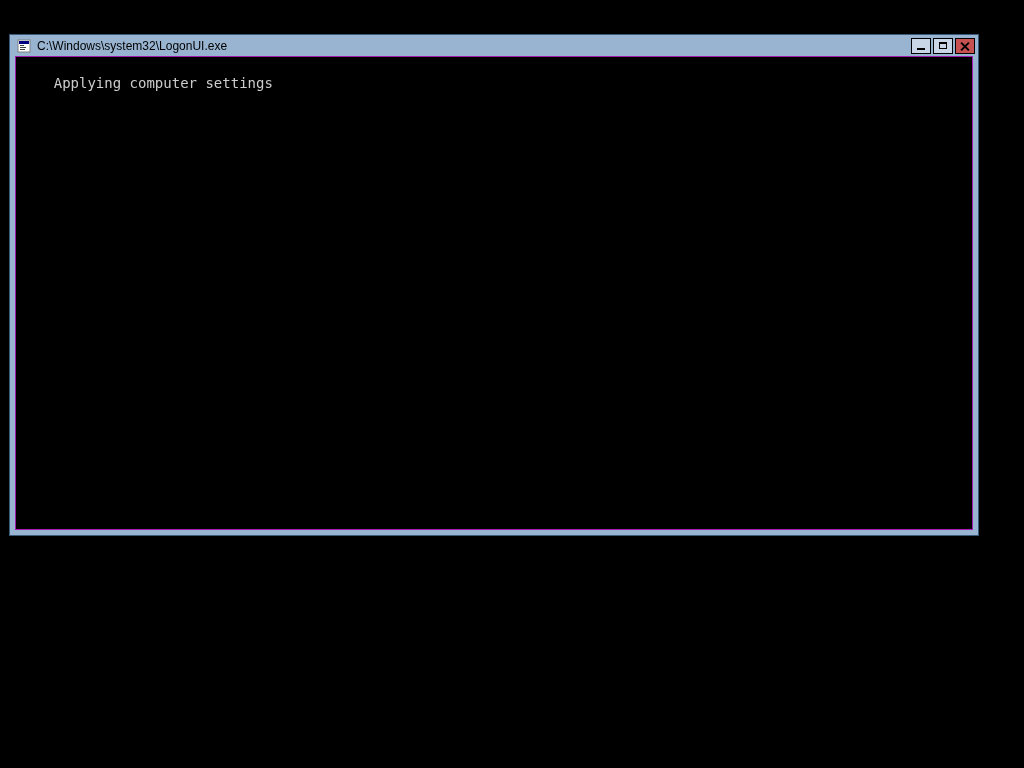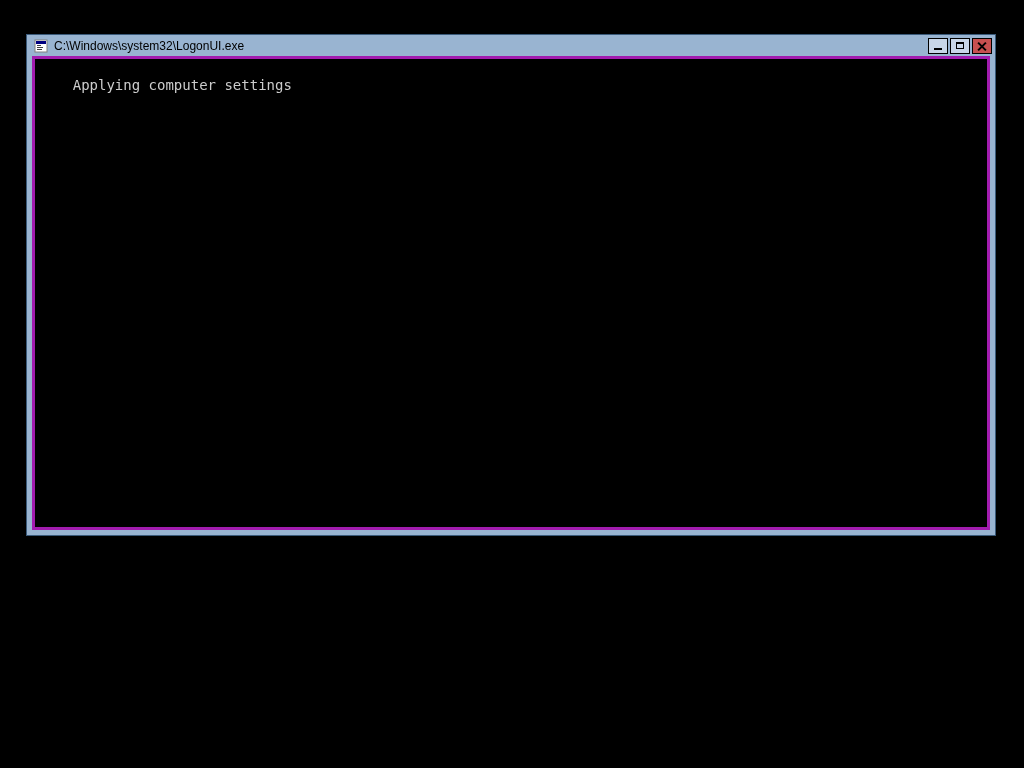--- a/index.html
+++ b/index.html
@@ -9,21 +9,21 @@
     }
     body {
       width: 1024px;
       height: 768px;
       background: #000000;
       overflow: hidden;
       font-family: "Segoe UI", Tahoma, sans-serif;
     }
     .window {
       position: absolute;
-      left: 26px;
+      left: 9px;
       top: 34px;
       width: 970px;
       height: 502px;
       background: #99b4d1;
       border: 1px solid #3a5a7a;
     }
     .titlebar {
       height: 21px;
       background: #99b4d1;
       display: flex;
@@ -109,21 +109,21 @@
     .close-glyph::after {
       transform: rotate(-45deg);
     }
     .console {
       position: absolute;
       left: 5px;
       top: 21px;
       right: 5px;
       bottom: 5px;
       background: #000000;
-      border: 3px solid #a21caf;
+      border: 1px solid #a21caf;
       padding: 2px 4px;
       font-family: "Consolas", "Lucida Console", monospace;
       font-size: 14px;
       line-height: 16px;
       color: #cccccc;
       white-space: pre;
       overflow: hidden;
     }
   </style>
 </head>

